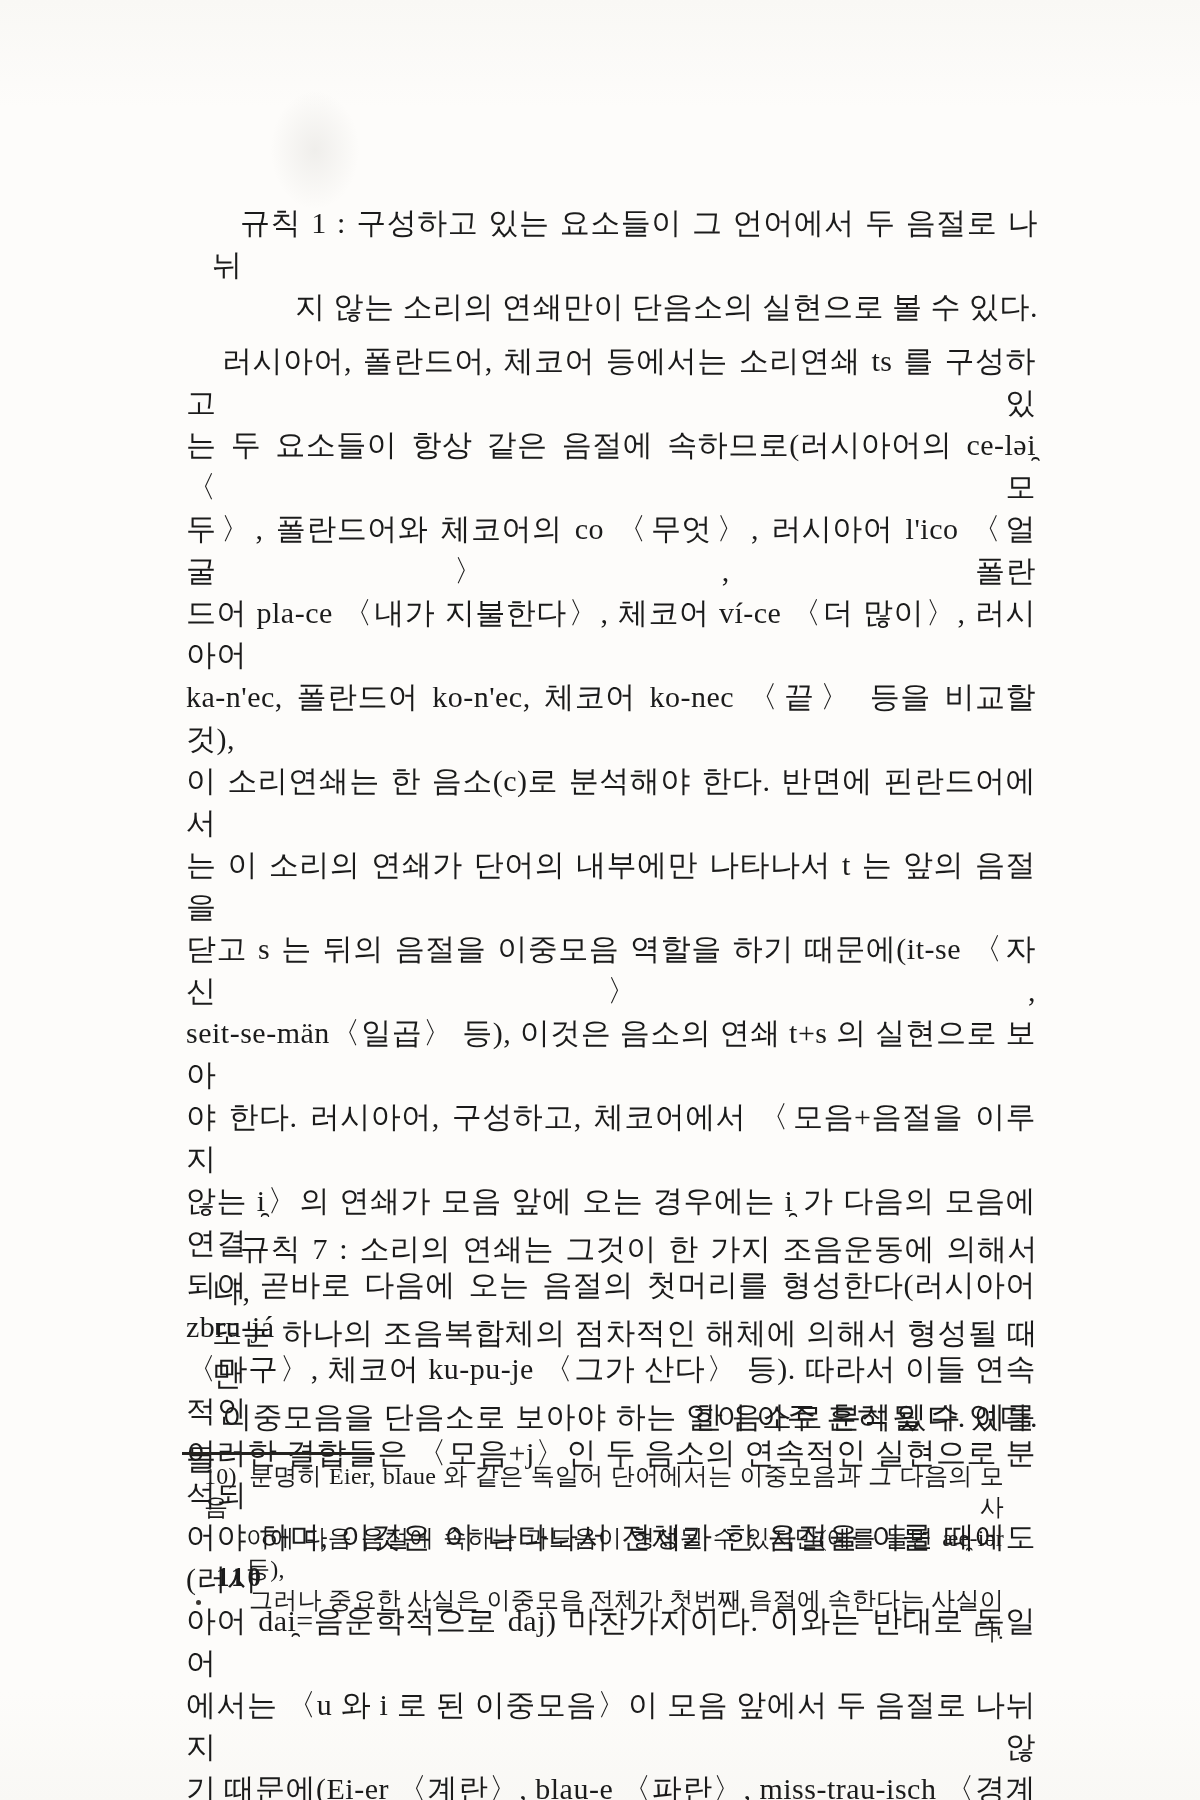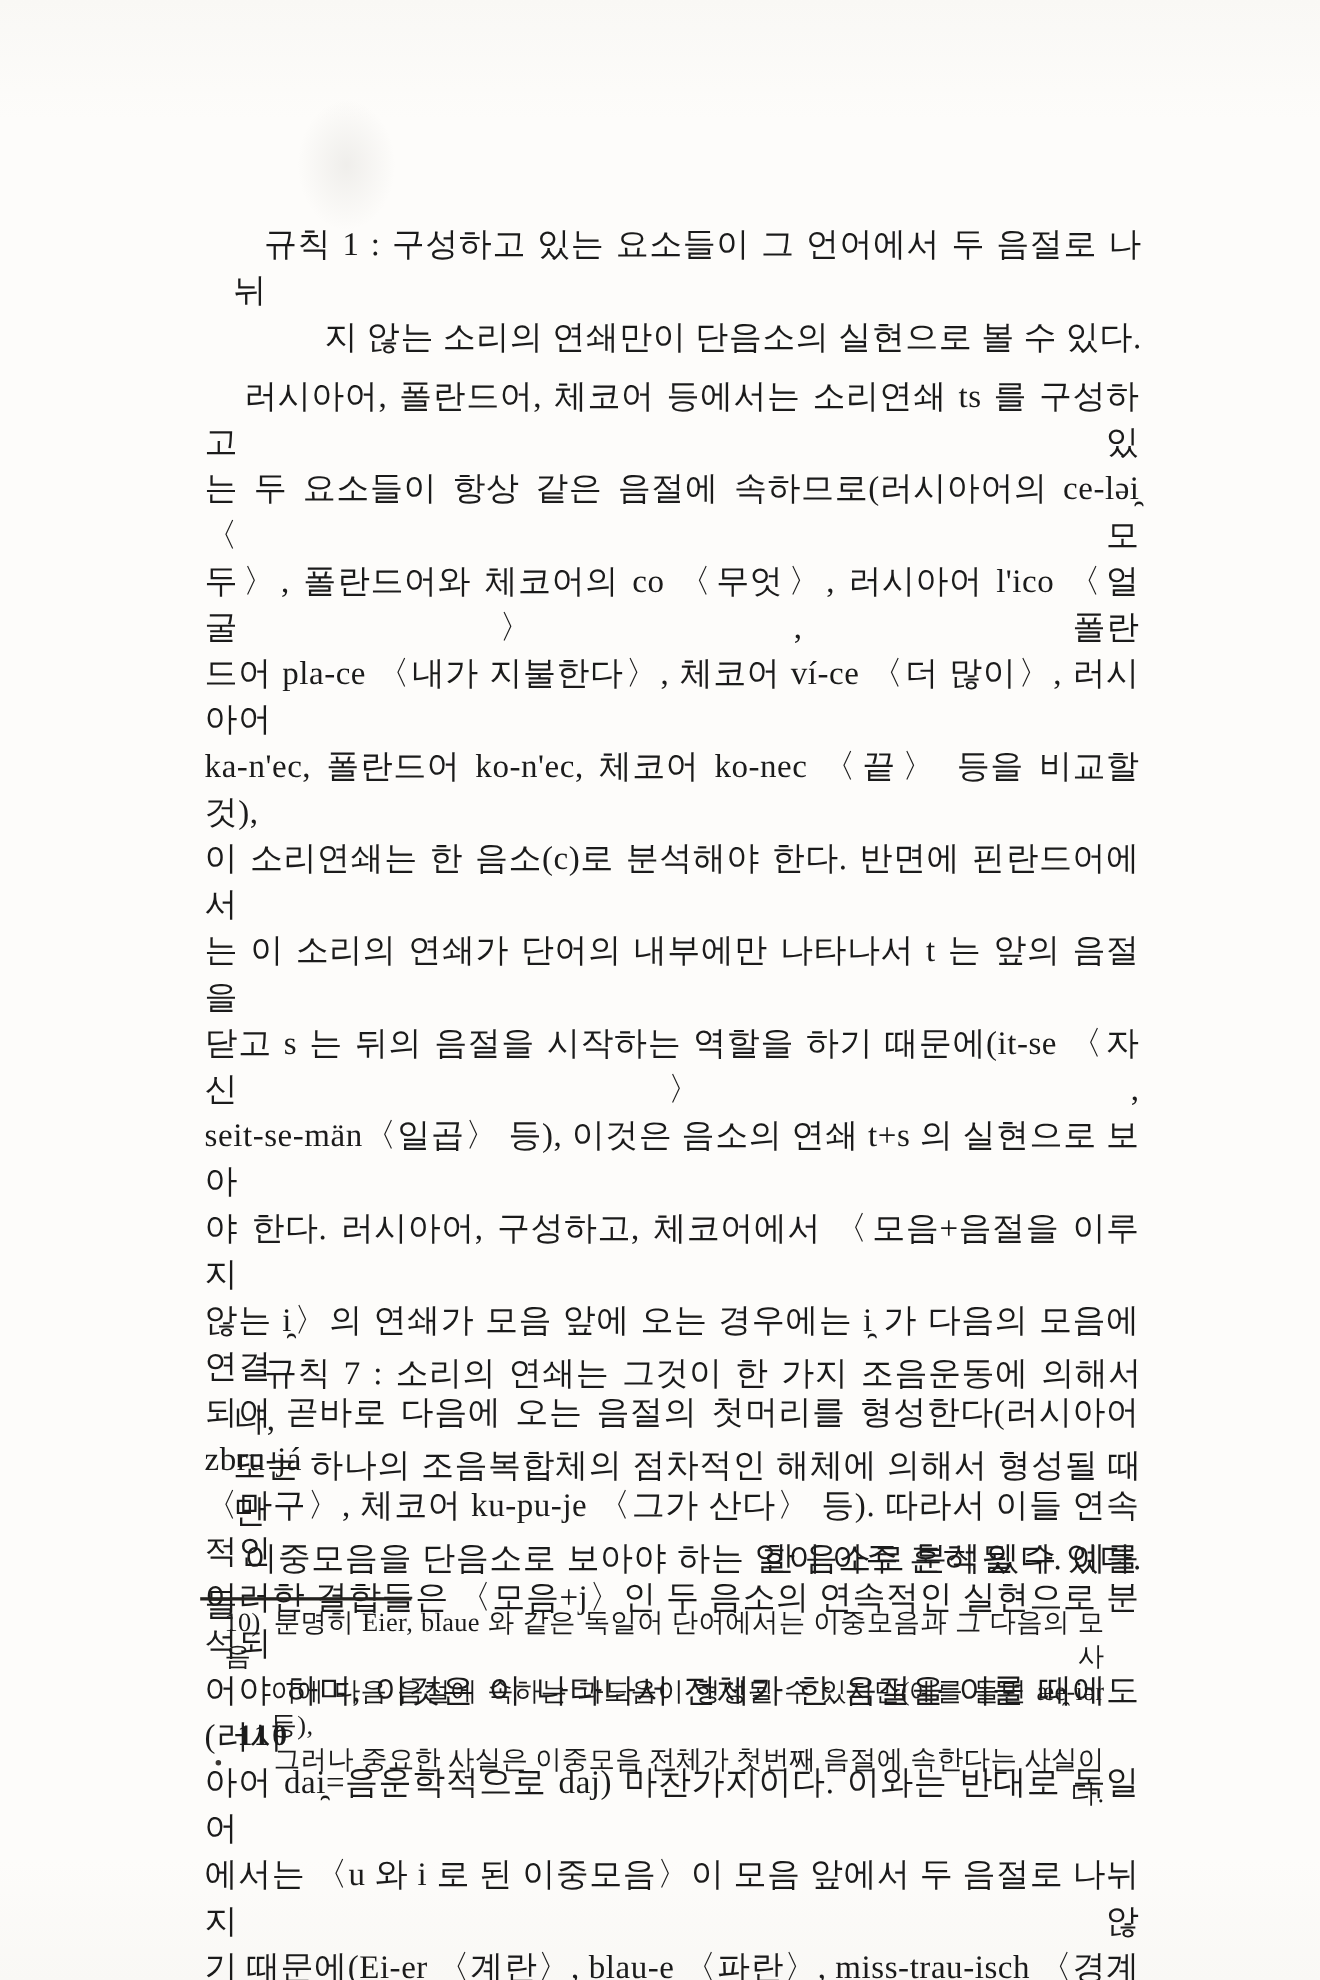--- a/index.html
+++ b/index.html
@@ -81,21 +81,21 @@
   </section>
 
   <section class="block body" style="top:340px">
     <div class="line jl ind36">러시아어, 폴란드어, 체코어 등에서는 소리연쇄 ts 를 구성하고 있</div>
     <div class="line jl">는 두 요소들이 항상 같은 음절에 속하므로(러시아어의 ce-ləi̯ 〈모</div>
     <div class="line jl">두〉, 폴란드어와 체코어의 co 〈무엇〉, 러시아어 l'ico 〈얼굴〉, 폴란</div>
     <div class="line jl">드어 pla-ce 〈내가 지불한다〉, 체코어 ví-ce 〈더 많이〉, 러시아어</div>
     <div class="line jl">ka-n'ec, 폴란드어 ko-n'ec, 체코어 ko-nec 〈끝〉 등을 비교할 것),</div>
     <div class="line jl">이 소리연쇄는 한 음소(c)로 분석해야 한다. 반면에 핀란드어에서</div>
     <div class="line jl">는 이 소리의 연쇄가 단어의 내부에만 나타나서 t 는 앞의 음절을</div>
-    <div class="line jl">닫고 s 는 뒤의 음절을 시작하는 역할을 하기 때문에(it-se 〈자신〉,</div>
+    <div class="line jl">닫고 s 는 뒤의 음절을 이중모음 역할을 하기 때문에(it-se 〈자신〉,</div>
     <div class="line jl">seit-se-män〈일곱〉 등), 이것은 음소의 연쇄 t+s 의 실현으로 보아</div>
     <div class="line jl">야 한다. 러시아어, 구성하고, 체코어에서 〈모음+음절을 이루지</div>
     <div class="line jl">않는 i̯〉의 연쇄가 모음 앞에 오는 경우에는 i̯ 가 다음의 모음에 연결</div>
     <div class="line jl">되어 곧바로 다음에 오는 음절의 첫머리를 형성한다(러시아어 zbru-já</div>
     <div class="line jl">〈마구〉, 체코어 ku-pu-je 〈그가 산다〉 등). 따라서 이들 연속적인</div>
     <div class="line jl">이러한 결합들은 〈모음+j〉인 두 음소의 연속적인 실현으로 분석되</div>
     <div class="line jl">어야 하며, 이것은 이 나타나서 전체가 한 음절을 이룰 때에도(러시</div>
     <div class="line jl">아어 dai̯=음운학적으로 daj) 마찬가지이다. 이와는 반대로 독일어</div>
     <div class="line jl">에서는 〈u 와 i 로 된 이중모음〉이 모음 앞에서 두 음절로 나뉘지 않</div>
     <div class="line jl">기 때문에(Ei-er 〈계란〉, blau-e 〈파란〉, miss-trau-isch 〈경계하는〉</div>

